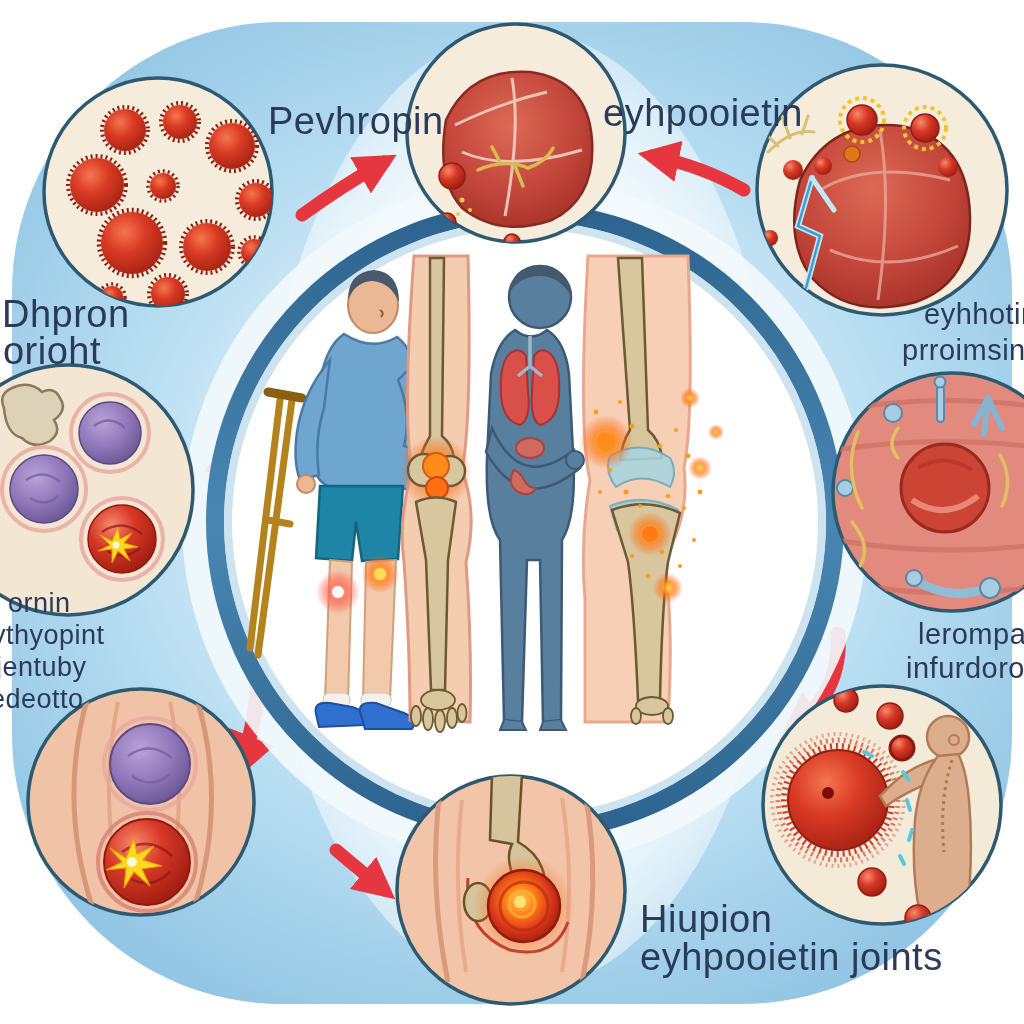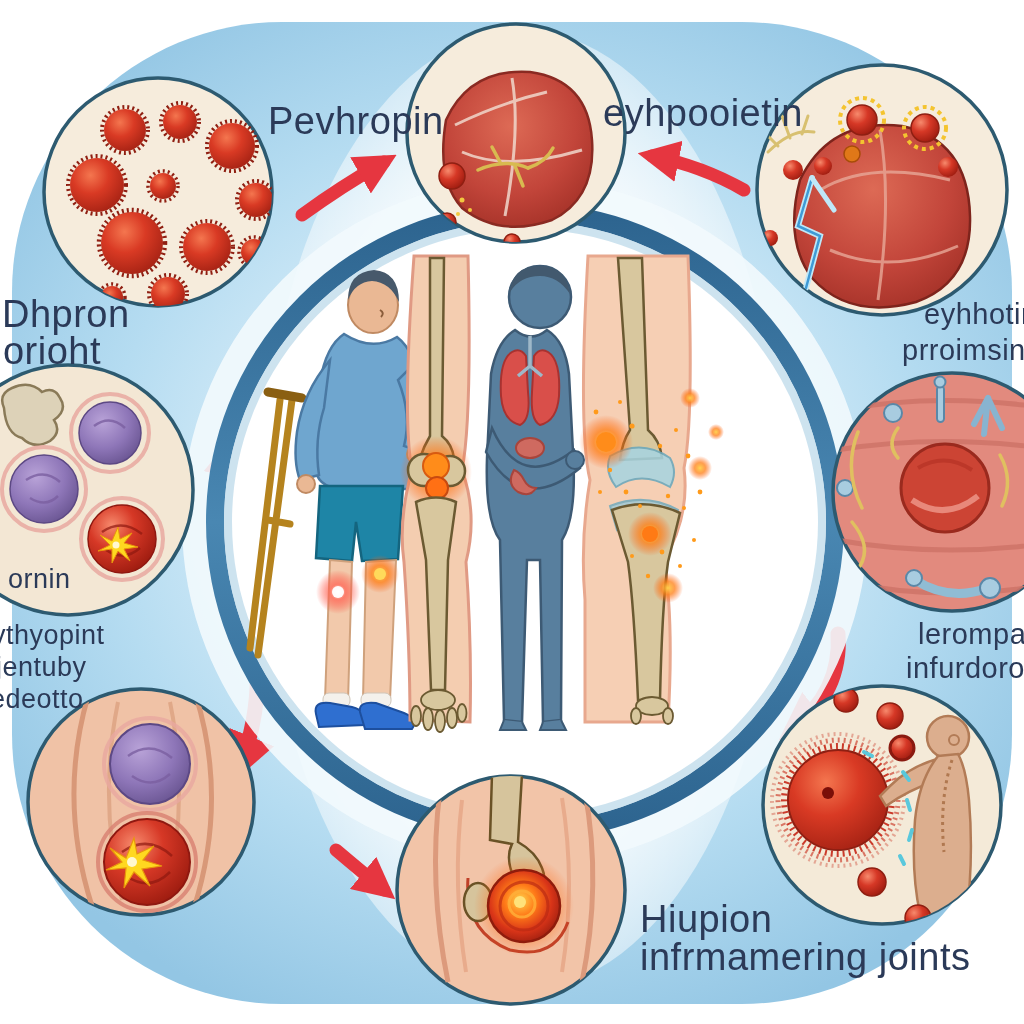--- a/index.html
+++ b/index.html
@@ -454,28 +454,28 @@
       </g>
     </g>
   </svg>
 
   <div class="lbl s30" style="left:268px;top:100px;">Pevhropin</div>
   <div class="lbl s30" style="left:603px;top:92px;">eyhpooietin</div>
 
   <div class="lbl s30" style="left:2px;top:293px;">Dhpron</div>
   <div class="lbl s30" style="left:-6px;top:330px;">iorioht</div>
 
-  <div class="lbl s27" style="left:8px;top:564px;">ornin</div>
+  <div class="lbl s27" style="left:8px;top:588px;">ornin</div>
 
   <div class="lbl s27" style="left:-8px;top:620px;">ythyopint</div>
   <div class="lbl s27" style="left:-4px;top:652px;">jentuby</div>
   <div class="lbl s27" style="left:-10px;top:684px;">edeotto</div>
 
 
   <div class="lbl s30" style="left:640px;top:898px;">Hiupion</div>
-  <div class="lbl s30" style="left:640px;top:936px;">infrmamering joints</div>
+  <div class="lbl s30" style="left:640px;top:936px;">eyhpooietin joints</div>
 
   <div class="lbl s29" style="left:924px;top:298px;">eyhhotin</div>
   <div class="lbl s29" style="left:902px;top:334px;">prroimsing</div>
 
   <div class="lbl s29" style="left:918px;top:618px;">lerompatin</div>
   <div class="lbl s29" style="left:906px;top:652px;">infurdorom</div>
 </div>
 
 </body></html>

